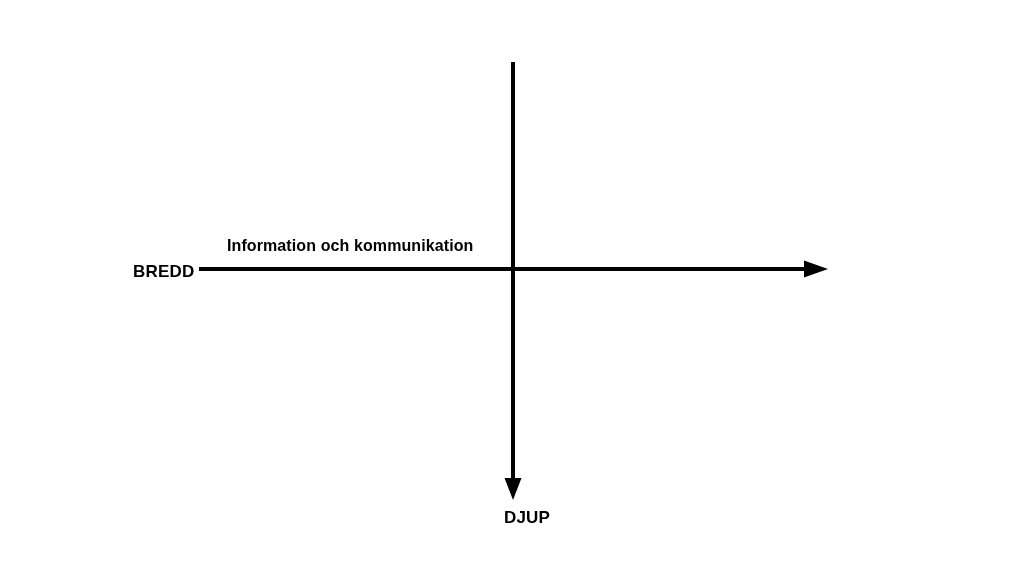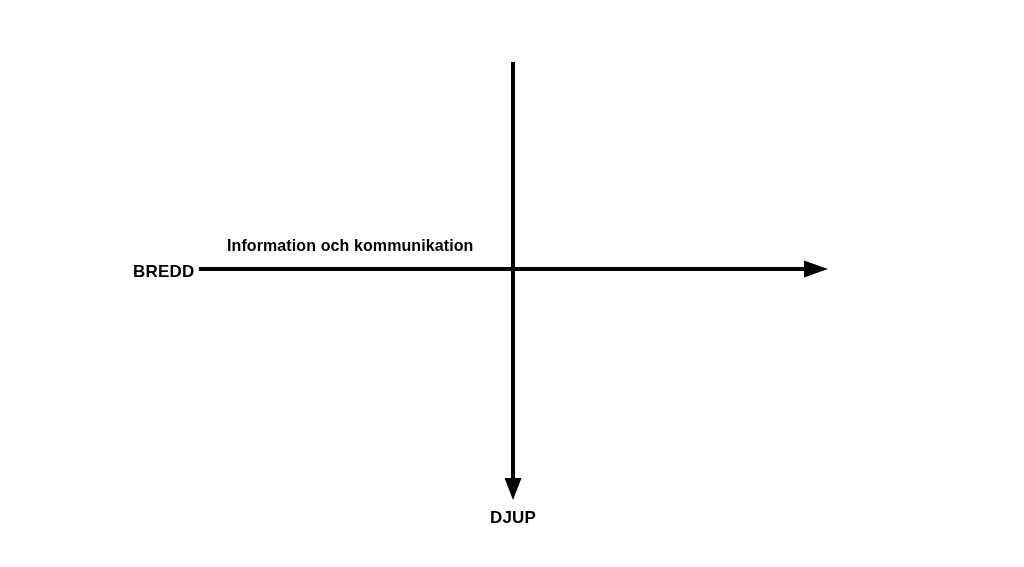--- a/index.html
+++ b/index.html
@@ -39,21 +39,21 @@
     font-size: 16px;
     letter-spacing: 0.1px;
   }
   
   .x-axis-label {
     left: 133px;
     top: 263px;
   }
   
   .y-axis-label {
-    left: 513px;
+    left: 527px;
     top: 509px;
     transform: translateX(-50%);
   }
   .q-top-left {
     left: 227px;
     top: 238px;
   }
   .q-bottom-right {
     left: 551px;
     top: 386px;

